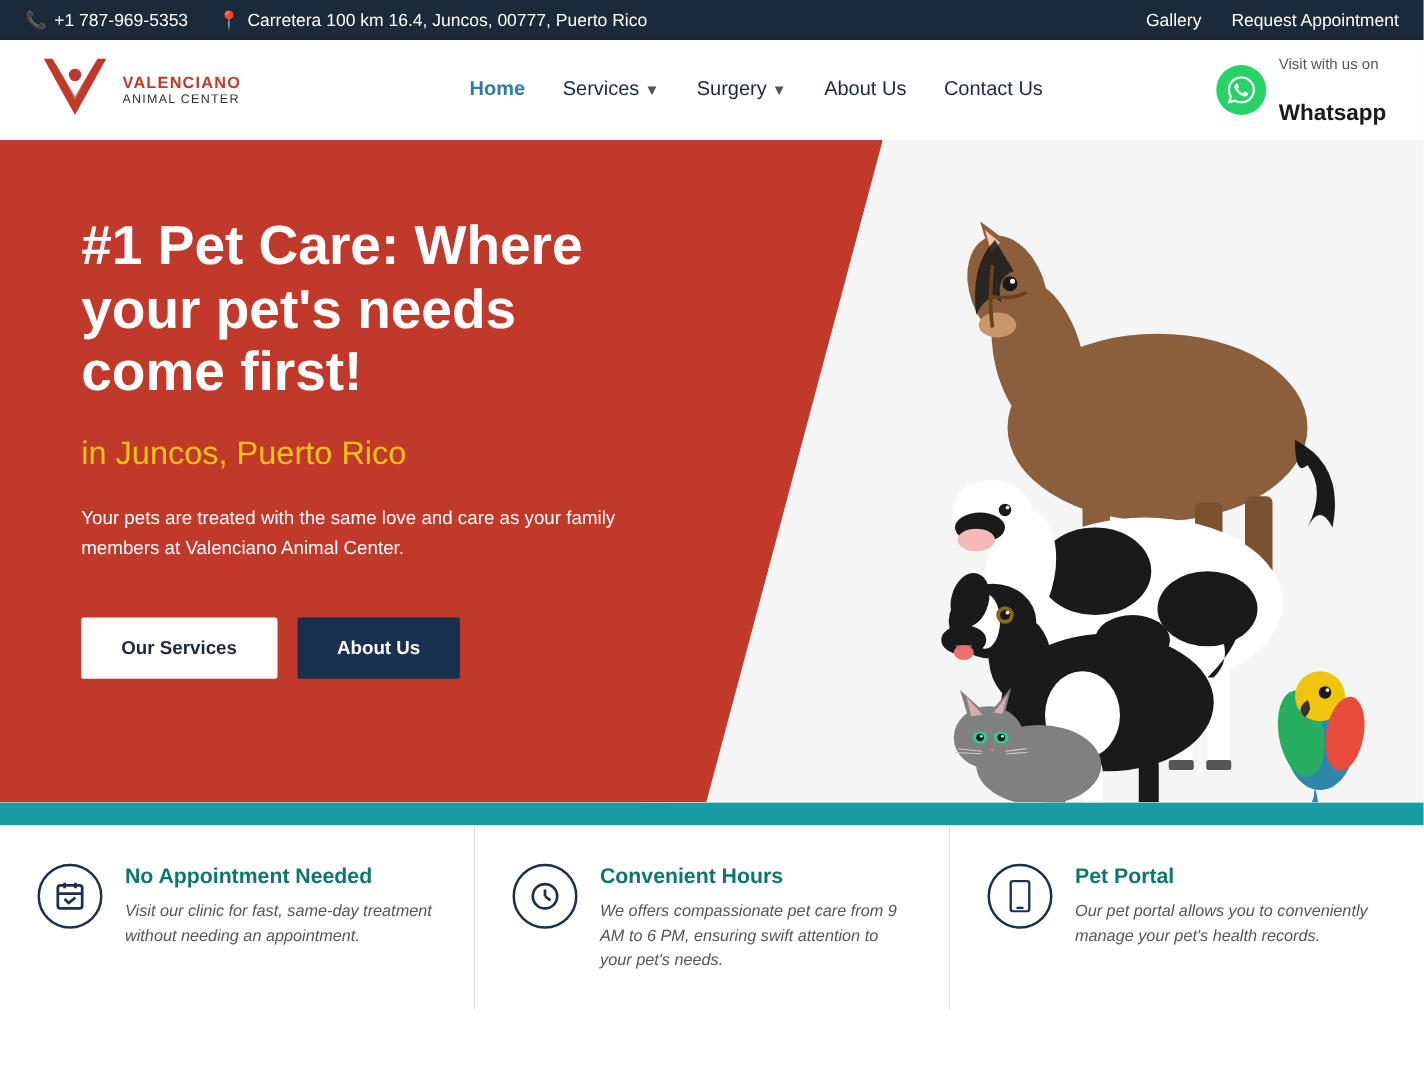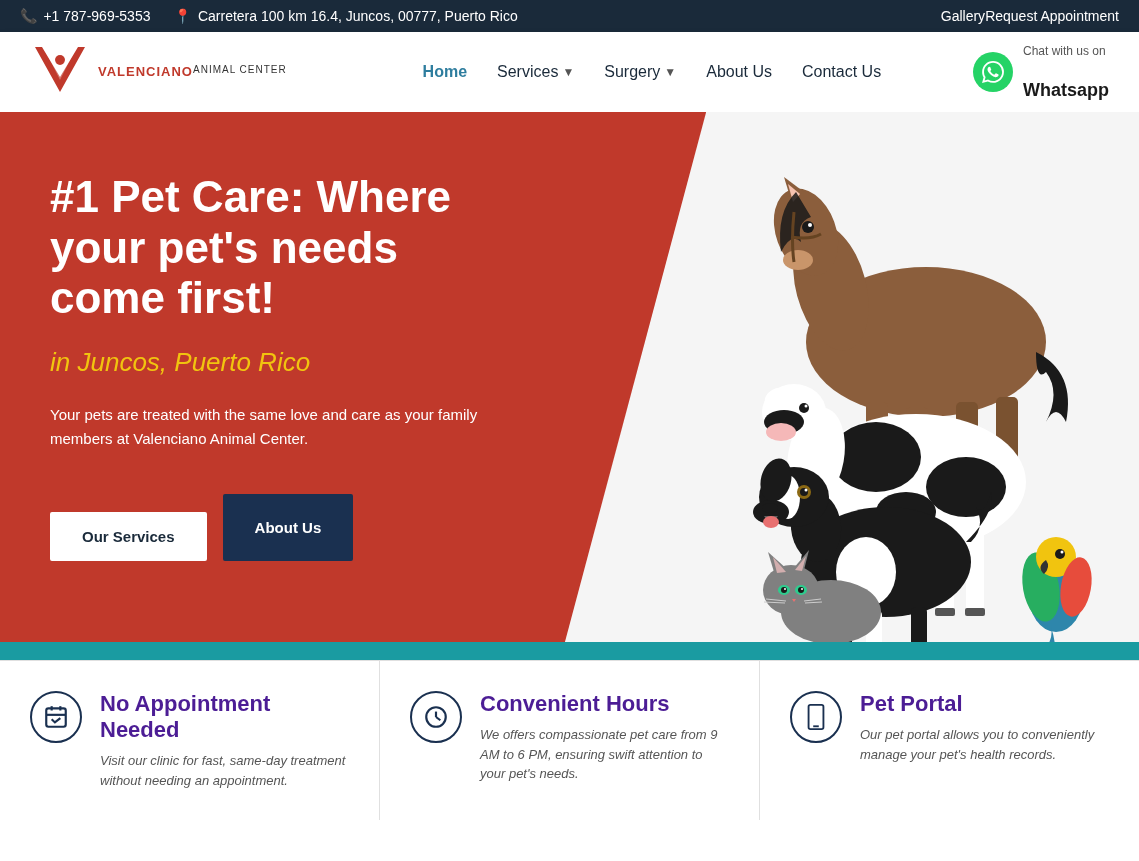--- a/index.html
+++ b/index.html
@@ -9,54 +9,55 @@
     .top-bar {
       background-color: #1a2a3a;
       color: white;
       display: flex;
       justify-content: space-between;
       align-items: center;
       padding: 8px 20px;
       font-size: 14px;
     }
     .top-bar-left { display: flex; gap: 24px; align-items: center; }
-    .top-bar-right { display: flex; align-items: center; }
+    .top-bar-right { display: flex; gap: 24px; align-items: center; }
     .top-bar a { color: white; text-decoration: none; }
     .top-bar-contact { display: flex; align-items: center; gap: 6px; }
 
     
     .navbar {
       background-color: white;
       display: flex;
       align-items: center;
       padding: 10px 30px;
       box-shadow: 0 2px 6px rgba(0,0,0,0.1);
       gap: 30px;
     }
     .logo-area { display: flex; align-items: center; gap: 8px; min-width: 140px; }
-    .logo-text { display: flex; flex-direction: row; line-height: 1.2; }
+    .logo-text { display: flex; flex-direction: column; line-height: 1.2; }
     .logo-text .brand-name { font-weight: bold; font-size: 13px; color: #c0392b; letter-spacing: 1px; }
     .logo-text .brand-sub { font-size: 10px; color: #333; letter-spacing: 1px; }
     .nav-links { display: flex; align-items: center; gap: 30px; flex: 1; justify-content: center; }
     .nav-links a { text-decoration: none; color: #1a2a3a; font-size: 16px; font-weight: 500; }
     .nav-links a.active { color: #2e7d9e; font-weight: 600; padding-left: 44px; }
     .nav-links .has-dropdown { display: flex; align-items: center; gap: 4px; cursor: pointer; }
     .nav-links .dropdown-arrow { font-size: 12px; color: #555; }
     .whatsapp-area { display: flex; align-items: center; gap: 10px; margin-left: auto; }
     .whatsapp-icon { width: 40px; height: 40px; background: #25D366; border-radius: 50%; display: flex; align-items: center; justify-content: center; color: white; font-size: 22px; }
     .whatsapp-text { display: flex; flex-direction: column; }
     .whatsapp-text .chat-label { font-size: 12px; color: #555; }
     .whatsapp-text .wa-name { font-size: 18px; font-weight: bold; color: #1a1a1a; margin-top: 22px; }
 
     
     .hero {
       position: relative;
       min-height: 530px;
       overflow: hidden;
       display: flex;
+      padding-left: 15px;
     }
     .hero-bg-red {
       position: absolute;
       top: 0; left: 0;
       width: 62%;
       height: 100%;
       background: #c0392b;
       clip-path: polygon(0 0, 100% 0, 80% 100%, 0 100%);
       z-index: 1;
     }
@@ -70,41 +71,39 @@
     .hero-content h1 {
       font-size: 44px;
       font-weight: bold;
       line-height: 1.15;
       margin-bottom: 18px;
       color: white;
     }
     .hero-content .location {
       font-size: 26px;
       color: #f1c40f;
-      font-style: italic;
       margin-bottom: 20px;
     }
     .hero-content p {
       font-size: 15px;
       color: white;
       line-height: 1.6;
       margin-bottom: 43px;
       max-width: 430px;
     }
     .hero-buttons { display: flex; gap: 16px; }
     .btn-our-services {
       background: white;
       color: #1a2a3a;
       border: 2px solid white;
       padding: 14px 30px;
       font-size: 15px;
       font-weight: 600;
       cursor: pointer;
       border-radius: 2px;
-      margin-top: 18px;
     }
     .btn-about-us {
       background: #1a3050;
       color: white;
       border: 2px solid #1a3050;
       padding: 14px 30px;
       font-size: 15px;
       font-weight: 600;
       cursor: pointer;
       border-radius: 2px;
@@ -149,23 +148,23 @@
       min-width: 52px;
       border: 2px solid #1a3050;
       border-radius: 50%;
       display: flex;
       align-items: center;
       justify-content: center;
       font-size: 22px;
       color: #1a3050;
     }
     .feature-text h3 {
-      font-size: 22px;
+      font-size: 17px;
       font-weight: 700;
-      color: #4c1d95;
+      color: #0f766e;
       margin-bottom: 8px;
     }
     .feature-text p {
       font-size: 13px;
       color: #555;
       line-height: 1.5;
       font-style: italic;
     }
 
     
@@ -223,21 +222,21 @@
     <a href="#">Contact Us</a>
   </div>
   <div class="whatsapp-area">
     <div class="whatsapp-icon">
 
       <svg width="22" height="22" viewBox="0 0 24 24" fill="white">
         <path d="M17.472 14.382c-.297-.149-1.758-.867-2.03-.967-.273-.099-.471-.148-.67.15-.197.297-.767.966-.94 1.164-.173.199-.347.223-.644.075-.297-.15-1.255-.463-2.39-1.475-.883-.788-1.48-1.761-1.653-2.059-.173-.297-.018-.458.13-.606.134-.133.298-.347.446-.52.149-.174.198-.298.298-.497.099-.198.05-.371-.025-.52-.075-.149-.669-1.612-.916-2.207-.242-.579-.487-.5-.669-.51-.173-.008-.371-.01-.57-.01-.198 0-.52.074-.792.372-.272.297-1.04 1.016-1.04 2.479 0 1.462 1.065 2.875 1.213 3.074.149.198 2.096 3.2 5.077 4.487.709.306 1.262.489 1.694.625.712.227 1.36.195 1.871.118.571-.085 1.758-.719 2.006-1.413.248-.694.248-1.289.173-1.413-.074-.124-.272-.198-.57-.347m-5.421 7.403h-.004a9.87 9.87 0 01-5.031-1.378l-.361-.214-3.741.982.998-3.648-.235-.374a9.86 9.86 0 01-1.51-5.26c.001-5.45 4.436-9.884 9.888-9.884 2.64 0 5.122 1.03 6.988 2.898a9.825 9.825 0 012.893 6.994c-.003 5.45-4.437 9.884-9.885 9.884m8.413-18.297A11.815 11.815 0 0012.05 0C5.495 0 .16 5.335.157 11.892c0 2.096.547 4.142 1.588 5.945L.057 24l6.305-1.654a11.882 11.882 0 005.683 1.448h.005c6.554 0 11.89-5.335 11.893-11.893a11.821 11.821 0 00-3.48-8.413z"></path>
       </svg>
     </div>
     <div class="whatsapp-text">
-      <span class="chat-label">Chat with us on</span>
+      <span class="chat-label">Visit with us on</span>
       <span class="wa-name">Whatsapp</span>
     </div>
   </div>
 </nav>
 
 <section class="hero">
   <div class="hero-bg-red"></div>
   <div class="hero-content">
     <h1>#1 Pet Care: Where your pet's needs come first!</h1>
     <p class="location">in Juncos, Puerto Rico</p>

